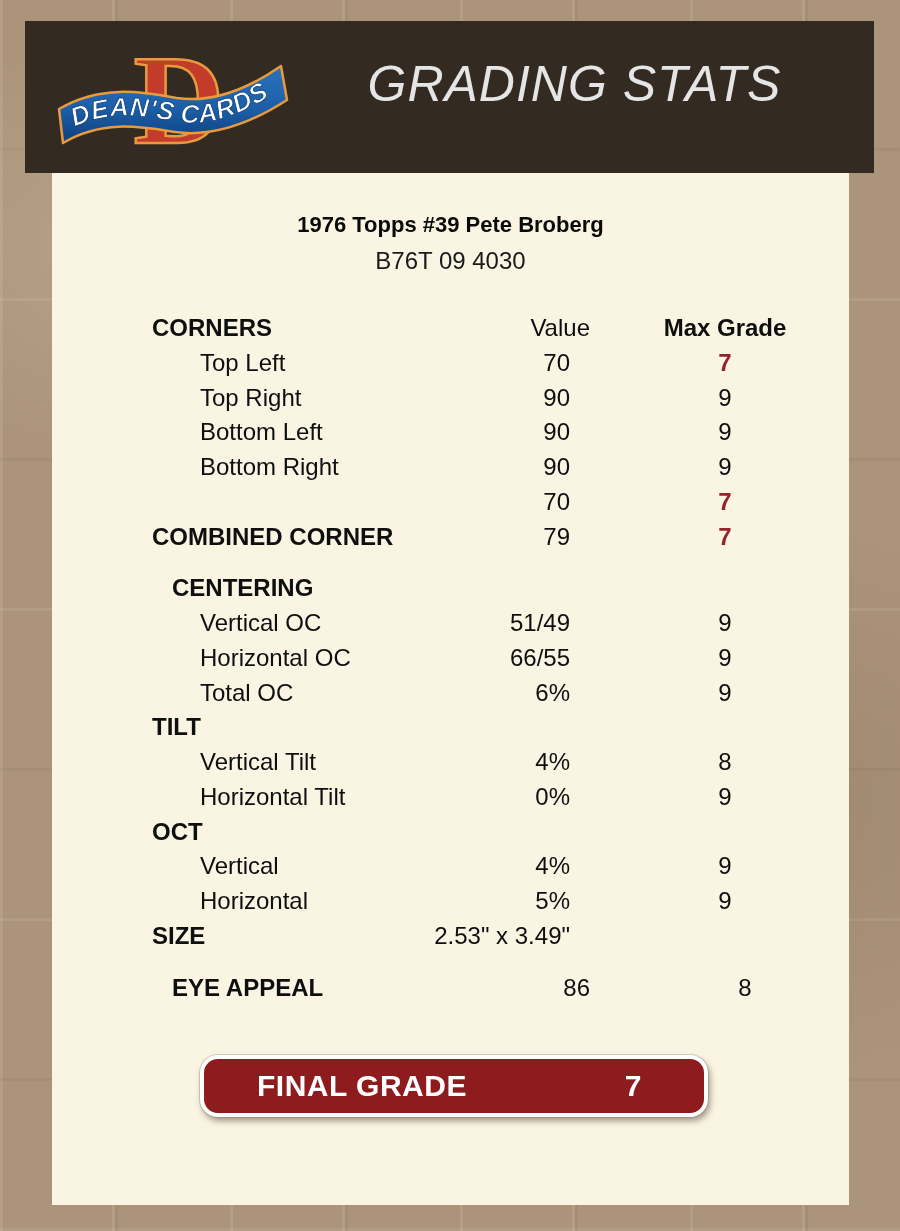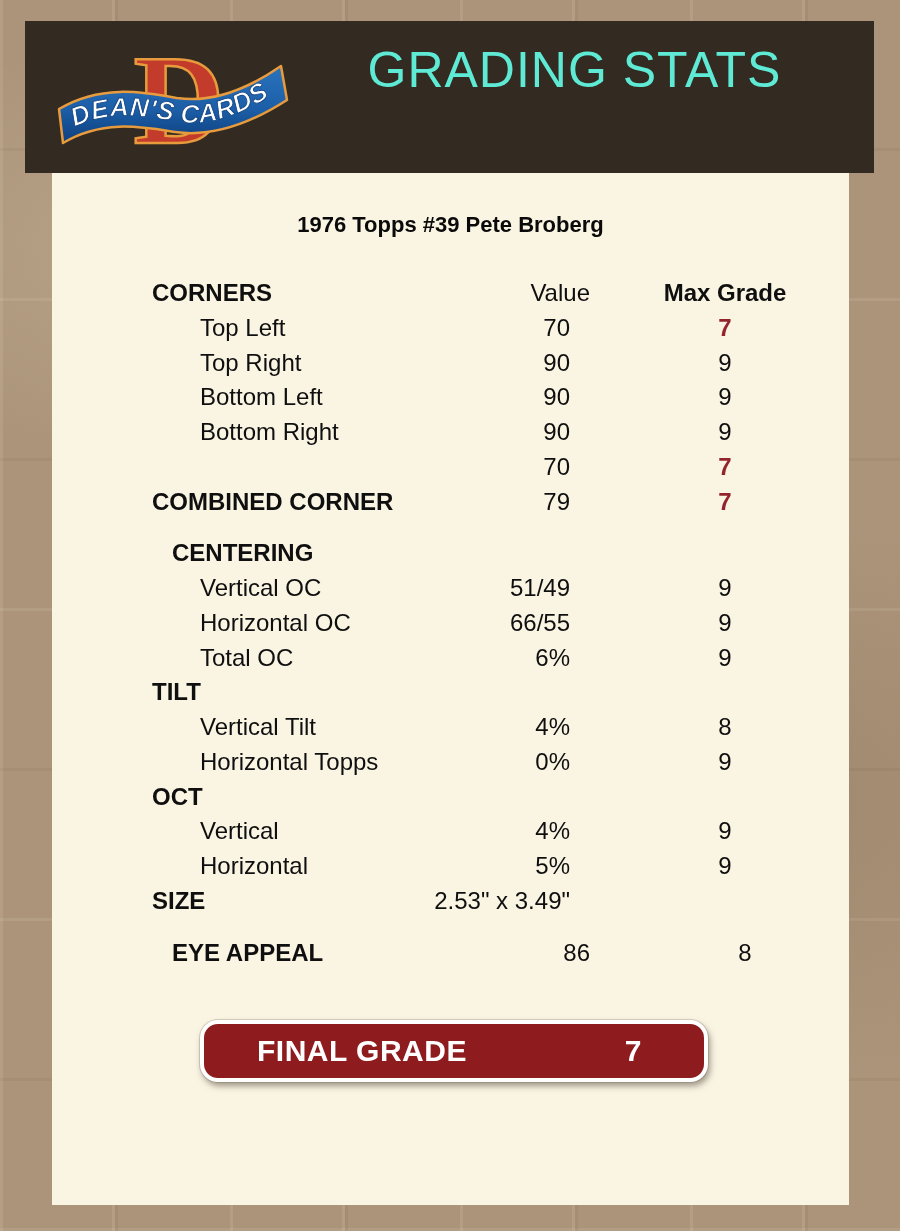--- a/index.html
+++ b/index.html
@@ -14,21 +14,21 @@
       repeating-linear-gradient(90deg, rgba(255,248,230,0.10) 0 3px, rgba(0,0,0,0) 3px 112px, rgba(255,248,230,0.10) 112px 115px, rgba(90,70,45,0.09) 115px 118px, rgba(0,0,0,0) 118px 230px),
       repeating-linear-gradient(0deg, rgba(255,248,230,0.09) 0 3px, rgba(0,0,0,0) 3px 150px, rgba(90,70,45,0.08) 150px 153px, rgba(0,0,0,0) 153px 310px);
     overflow:hidden;
   }
   .header-bar {
     position:absolute; left:25px; top:21px; width:849px; height:152px;
     background:#332b21;
   }
   .logo { position:absolute; left:26px; top:10px; width:242px; height:134px; }
   .header-titles {
-    position:absolute; left:280px; right:30px; top:10px; text-align:center; color:#5eead4;
+    position:absolute; left:280px; right:30px; top:24px; text-align:center; color:#e5e5e5;font-style:italic;
   }
   .header-title { font-size:50px; font-weight:400; line-height:52px; margin-top:13px; letter-spacing:1px; }
   .header-subtitle { font-size:40px; font-weight:400; line-height:44px; margin-top:6px; }
 
   .panel {
     position:absolute; left:52px; top:173px; width:797px; height:1032px;
     background:#faf4e3;
   }
   .card-title { margin-top:37px; text-align:center; font-size:22px; font-weight:bold; color:#0a0a0a; line-height:30px; }
   .card-serial { margin-top:7px; text-align:center; font-size:24px; font-weight:400; color:#1a1a1a; line-height:28px; }
@@ -79,20 +79,21 @@
       </text>
     </svg>
   </div>
   <div class="header-titles">
     <div class="header-title">GRADING STATS</div>
   </div>
 </div>
 
 <div class="panel">
   <div class="card-title">1976 Topps #39 Pete Broberg</div>
+  <div class="card-serial">B76T 09 4030</div>
 
   <div class="stats-table">
       <div class="row">
         <span class="lbl bold">CORNERS</span>
         <span class="val hdr">Value</span>
         <span class="grd hdr">Max Grade</span>
       </div>
       <div class="row">
         <span class="lbl indent">Top Left</span>
         <span class="val">70</span>
@@ -146,21 +147,21 @@
         <span class="lbl bold">TILT</span>
         <span class="val"></span>
         <span class="grd"></span>
       </div>
       <div class="row">
         <span class="lbl indent">Vertical Tilt</span>
         <span class="val">4%</span>
         <span class="grd">8</span>
       </div>
       <div class="row">
-        <span class="lbl indent">Horizontal Topps</span>
+        <span class="lbl indent">Horizontal Tilt</span>
         <span class="val">0%</span>
         <span class="grd">9</span>
       </div>
       <div class="row">
         <span class="lbl bold">OCT</span>
         <span class="val"></span>
         <span class="grd"></span>
       </div>
       <div class="row">
         <span class="lbl indent">Vertical</span>

